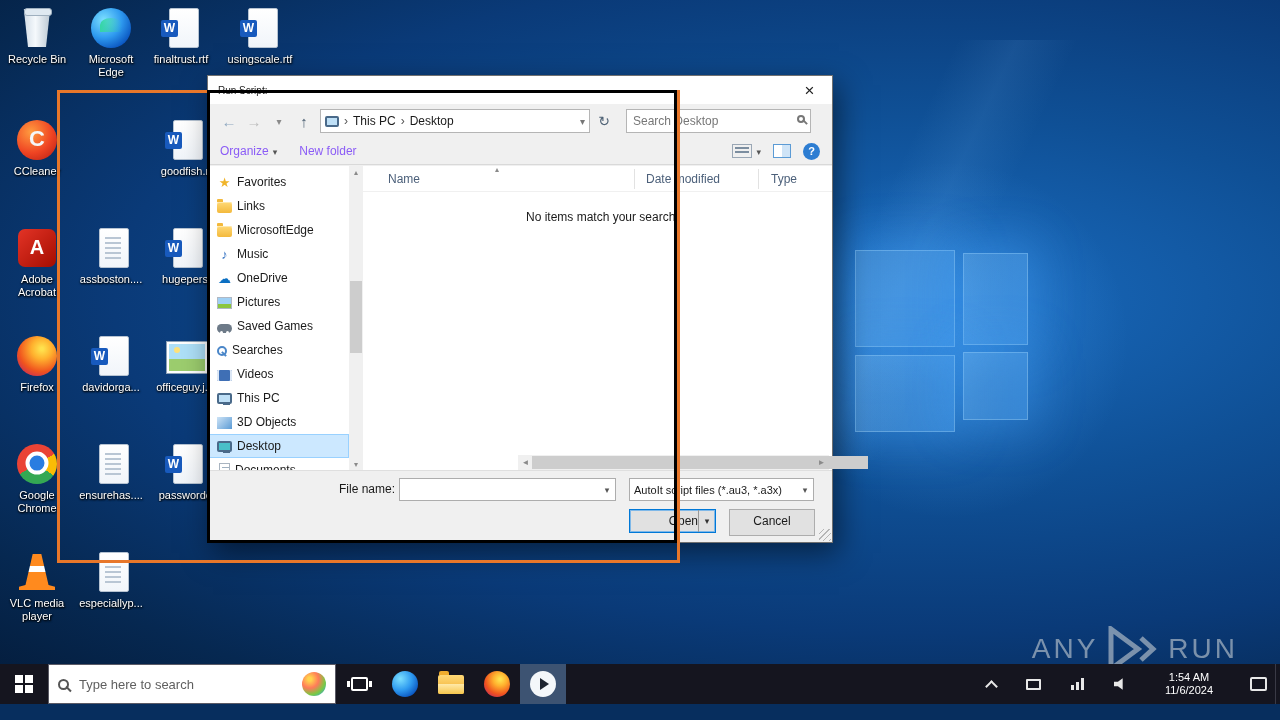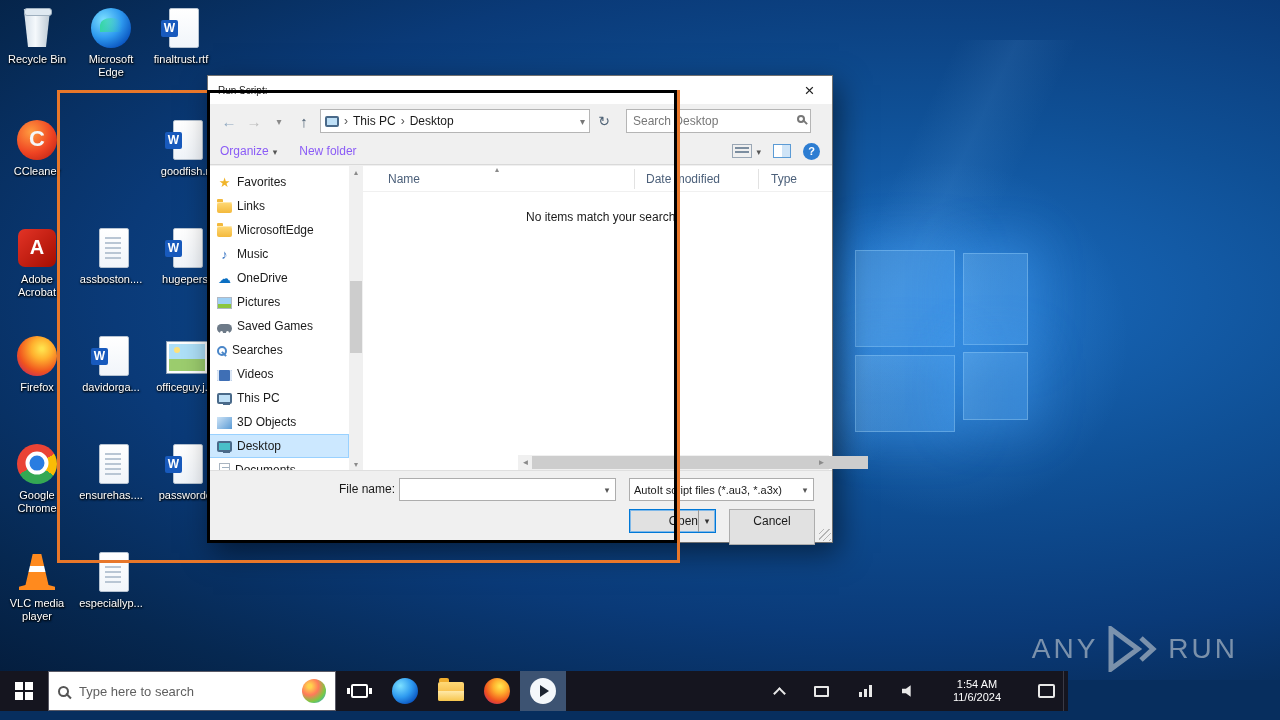--- a/index.html
+++ b/index.html
@@ -166,33 +166,33 @@
   .combo-caret{width:16px;text-align:center;color:#555;font-size:9px}
   .combo-caret::before{content:"▾"}
   .ft-combo{position:absolute;left:421px;top:7px;width:185px;height:23px;border:1px solid #adadad;background:#fff;
     display:flex;align-items:center;cursor:pointer}
   .ft-text{flex:1;padding:0 4px;font-size:11px;white-space:nowrap;overflow:hidden}
   .btn-open{position:absolute;left:421px;top:38px;width:87px;height:24px;background:#e1e1e1;border:1px solid #0078d7;
     box-shadow:inset 0 0 0 1px #7fb8e8;display:flex;cursor:pointer}
   .btn-open .lbl{flex:1;text-align:right;line-height:22px}
   .btn-open .drop{width:17px;border-left:1px solid #9a9a9a;text-align:center;color:#333;font-size:9px;line-height:22px}
   .btn-open .drop::before{content:"▾"}
-  .btn-cancel{position:absolute;left:521px;top:38px;width:86px;height:36px;background:#e1e1e1;border:1px solid #adadad;
+  .btn-cancel{position:absolute;left:521px;top:38px;width:86px;height:27px;background:#e1e1e1;border:1px solid #adadad;
     text-align:center;line-height:22px;cursor:pointer}
   .grip{position:absolute;right:1px;bottom:1px;width:12px;height:12px;
     background:repeating-linear-gradient(135deg,transparent 0 3px,#b5b5b5 3px 4px)}
 
   
   .orange-box{position:absolute;left:57px;top:90px;width:623px;height:473px;border:3px solid #e8772a;
     z-index:20;pointer-events:none}
   .black-box{position:absolute;left:207px;top:90px;width:470px;height:453px;border:3px solid #000;
     z-index:21;pointer-events:none}
 
   
-  .taskbar{position:absolute;left:0;bottom:9px;width:1068px;height:40px;background:#15151f;z-index:30;
+  .taskbar{position:absolute;left:0;bottom:16px;width:1280px;height:40px;background:#15151f;z-index:30;
     display:flex;align-items:stretch;color:#fff}
   .tb-btn{width:48px;display:flex;align-items:center;justify-content:center;cursor:pointer}
   .start-glyph{display:grid;grid-template-columns:8px 8px;grid-template-rows:8px 8px;gap:2px}
   .start-glyph span{background:#fff}
   .tb-search{width:288px;background:#fff;display:flex;align-items:center;padding:0 9px;gap:8px;border:1px solid #5a5a66}
   .tb-search input{flex:1;border:0;outline:none;font-size:13px;font-family:inherit;color:#333;background:transparent}
   .tb-search input::placeholder{color:#5f5f5f}
   .tb-mag{position:relative;width:11px;height:11px;border:2px solid #555;border-radius:50%;flex:none}
   .tb-mag::after{content:"";position:absolute;width:7px;height:2px;background:#555;transform:rotate(45deg);
     right:-5px;bottom:-2px}
@@ -253,20 +253,24 @@
     <div class="dlabel">Recycle Bin</div>
   </div>
   <div class="dicon" style="left:74px;top:6px">
     <div class="ig ig-edge"></div>
     <div class="dlabel">Microsoft Edge</div>
   </div>
   <div class="dicon" style="left:144px;top:6px">
     <div class="ig ig-word"></div>
     <div class="dlabel">finaltrust.rtf</div>
   </div>
+  <div class="dicon" style="left:223px;top:6px">
+    <div class="ig ig-word"></div>
+    <div class="dlabel">usingscale.rtf</div>
+  </div>
   <div class="dicon" style="left:0;top:118px">
     <div class="ig ig-ccleaner"></div>
     <div class="dlabel">CCleaner</div>
   </div>
   <div class="dicon" style="left:148px;top:118px">
     <div class="ig ig-word"></div>
     <div class="dlabel">goodfish.r</div>
   </div>
   <div class="dicon" style="left:0;top:226px">
     <div class="ig ig-acrobat"></div>

